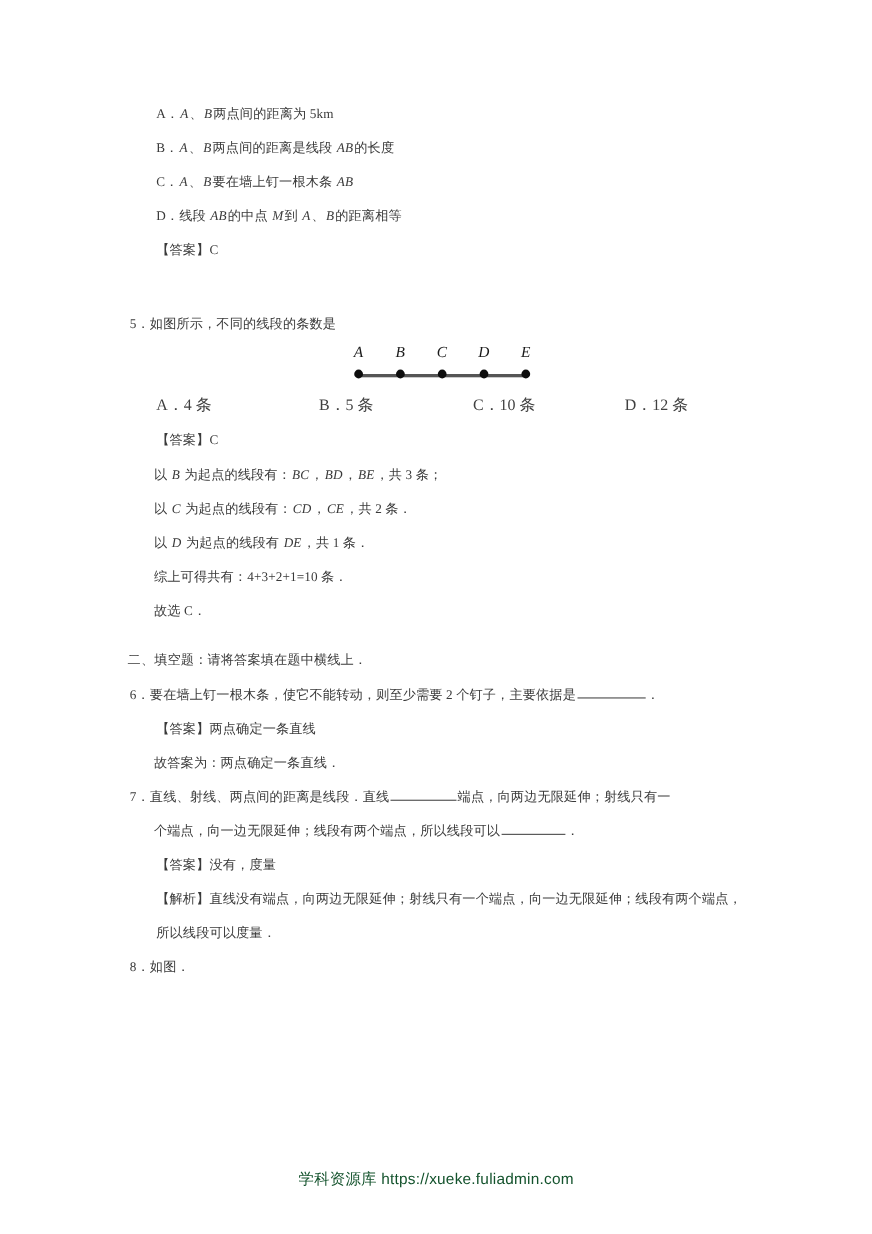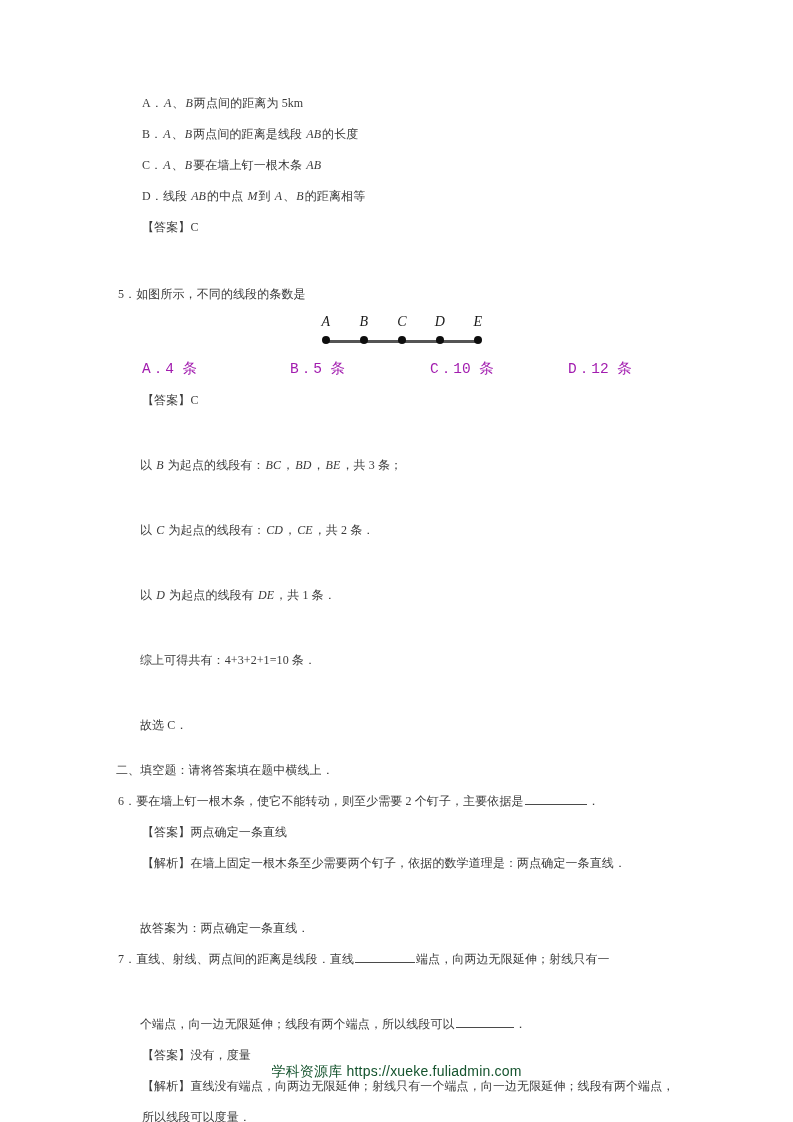--- a/index.html
+++ b/index.html
@@ -28,21 +28,21 @@
     width: 562px;
   }
   .line {
     font-size: 12px;
     line-height: 31px;
     color: #3a3a3a;
     white-space: nowrap;
     letter-spacing: 0.1px;
   }
   .indent1 { padding-left: 26px; }
-  .indent2 { padding-left: 24px; margin-top: 34px; }
+  .indent2 { padding-left: 24px; }
   .q-line { padding-left: 2px; }
   .wrap { white-space: normal; }
   .it {
     font-style: italic;
     font-family: "Liberation Serif", "DejaVu Serif", serif;
     padding: 0 1px;
   }
   .gap-s { height: 14px; }
   .gap-l { height: 36px; }
 
@@ -95,22 +95,21 @@
     transform: translateX(-52%);
     font-family: "Liberation Serif", "DejaVu Serif", serif;
   }
 
   
   .opt-row {
     position: relative;
     height: 31px;
     font-size: 14.5px;
     line-height: 31px;
-    color: #a21caf;
-    font-family: Liberation Mono, monospace;
+    color: #404040;
   }
   .opt {
     position: absolute;
     top: 0;
     white-space: nowrap;
   }
 
   
   .footer {
     position: absolute;
@@ -213,23 +212,20 @@
     </div>
 
     <div class="line q-line">
       <span>6．</span><span>要在墙上钉一根木条，使它不能转动，则至少需要 2 个钉子，主要依据是</span><span class="blank blank-w1"></span><span>．</span>
     </div>
 
     <div class="line indent1">
       <span>【答案】</span><span>两点确定一条直线</span>
     </div>
 
-    <div class="line indent1 wrap">
-      <span>【解析】</span><span>在墙上固定一根木条至少需要两个钉子，依据的数学道理是：两点确定一条直线．</span>
-    </div>
 
     <div class="line indent2">
       <span>故答案为：两点确定一条直线．</span>
     </div>
 
     <div class="line q-line">
       <span>7．</span><span>直线、射线、两点间的距离是线段．直线</span><span class="blank blank-w2"></span><span>端点，向两边无限延伸；射线只有一</span>
     </div>
 
     <div class="line indent2">

